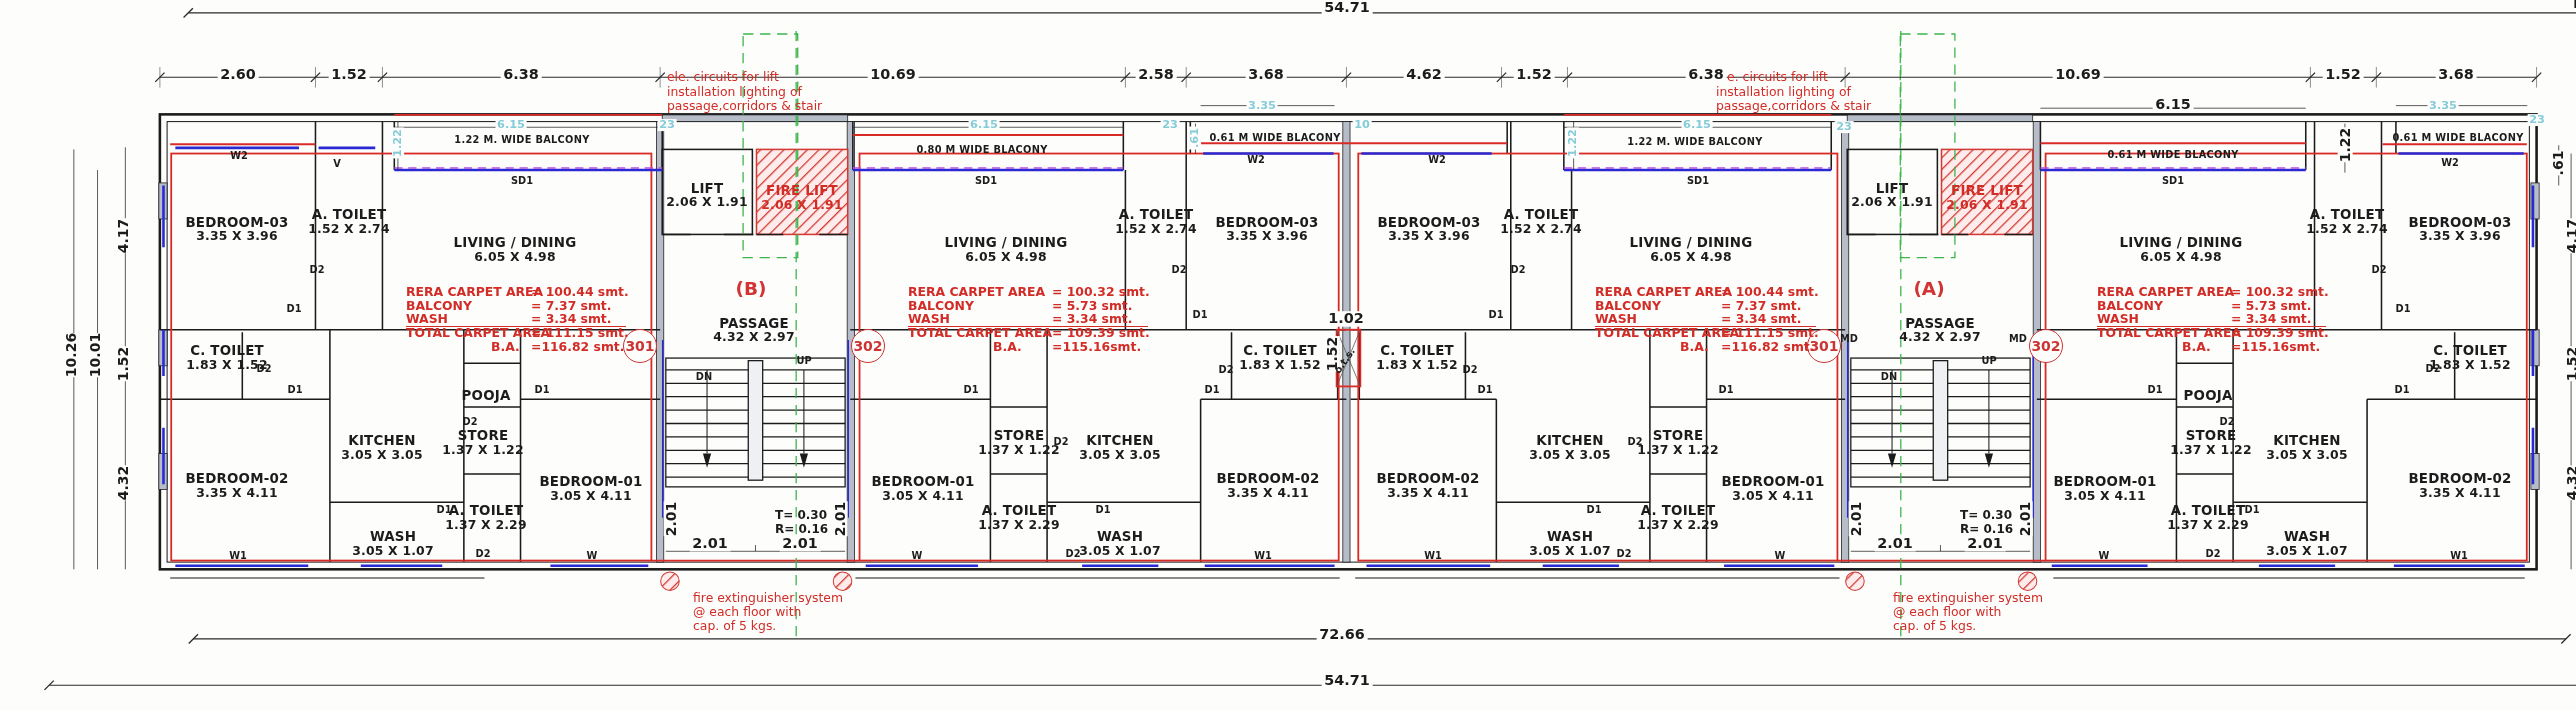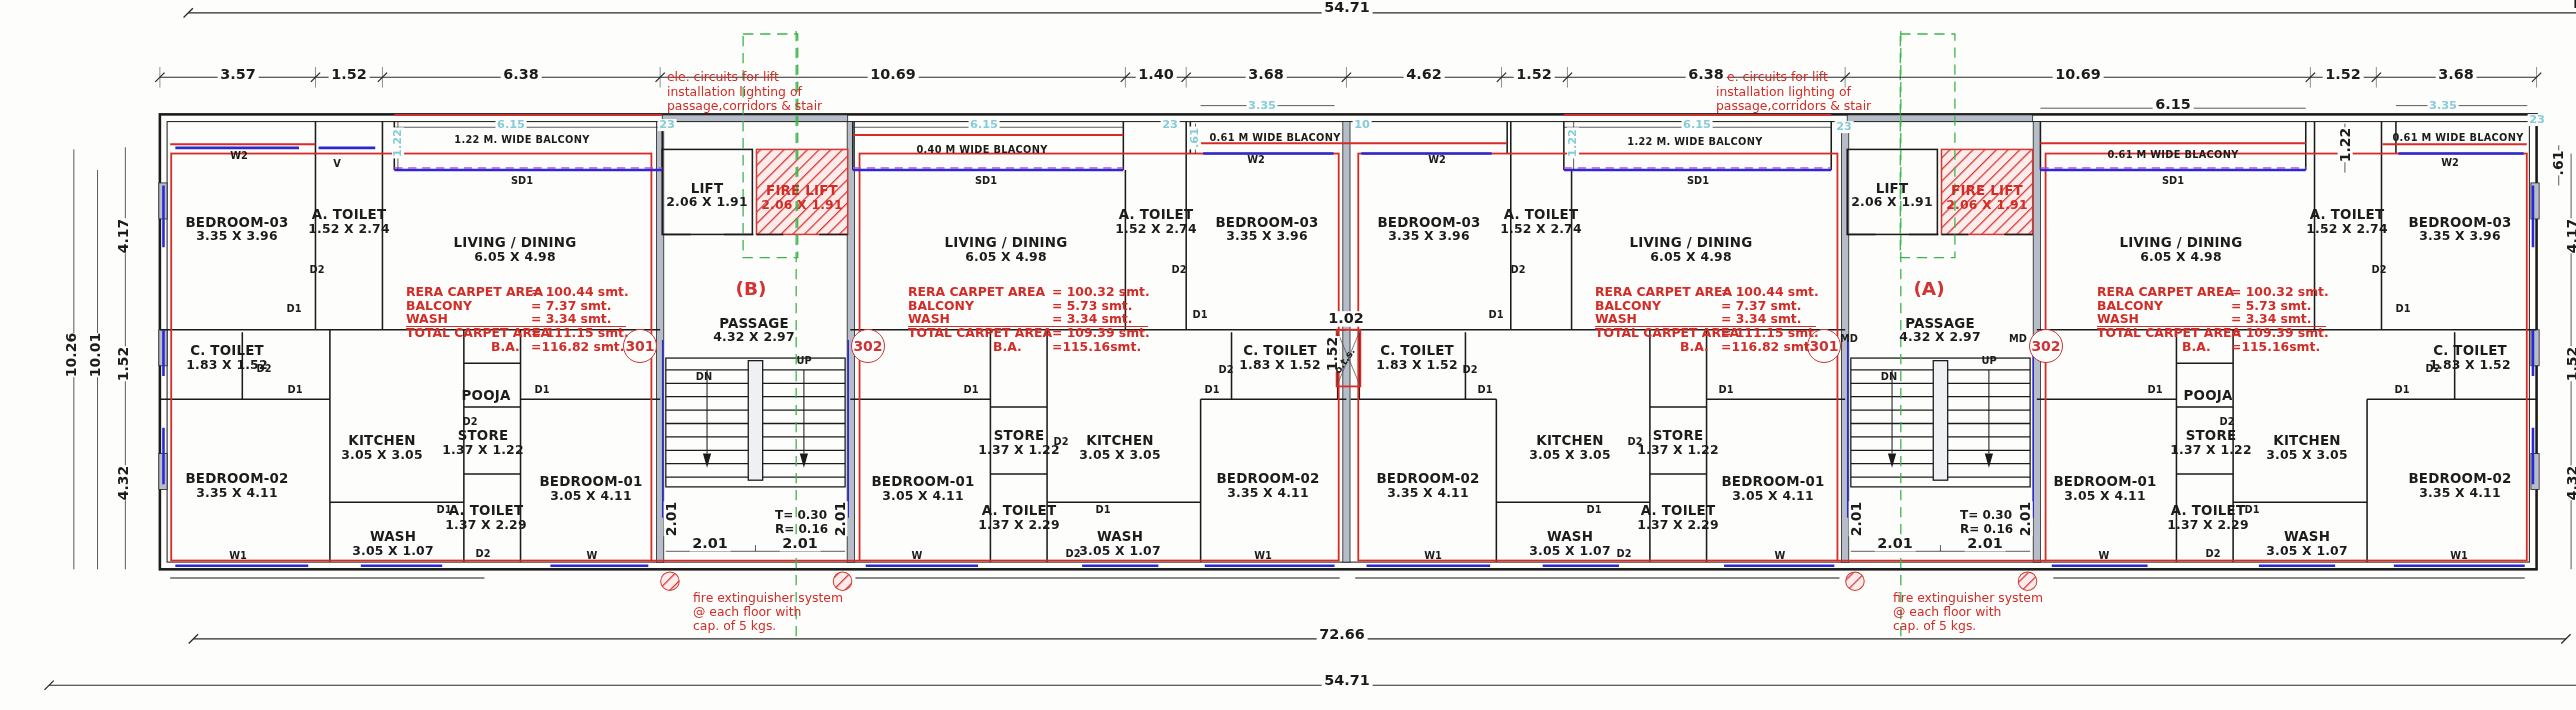--- a/index.html
+++ b/index.html
@@ -311,21 +311,21 @@
       <div class="lbl room" style="left: 2208px; top: 396px;">POOJA</div>
       <div class="lbl room" style="left: 2211px; top: 436px;">STORE</div>
       <div class="lbl rsize" style="left: 2211px; top: 450px;">1.37 X 1.22</div>
       <div class="lbl room" style="left: 2208px; top: 511px;">A. TOILET</div>
       <div class="lbl rsize" style="left: 2208px; top: 525px;">1.37 X 2.29</div>
       <div class="lbl room" style="left: 2307px; top: 537px;">WASH</div>
       <div class="lbl rsize" style="left: 2307px; top: 551px;">3.05 X 1.07</div>
       <div class="lbl room" style="left: 2105px; top: 482px;">BEDROOM-01</div>
       <div class="lbl rsize" style="left: 2105px; top: 496px;">3.05 X 4.11</div>
       <div class="lbl balc" style="left: 522px; top: 140px;">1.22 M. WIDE BALCONY</div>
-      <div class="lbl balc" style="left: 982px; top: 150px;">0.40 M WIDE BLACONY</div>
+      <div class="lbl balc" style="left: 982px; top: 150px;">0.80 M WIDE BLACONY</div>
       <div class="lbl balc" style="left: 1275px; top: 138px;">0.61 M WIDE BLACONY</div>
       <div class="lbl balc" style="left: 1695px; top: 142px;">1.22 M. WIDE BALCONY</div>
       <div class="lbl balc" style="left: 2173px; top: 155px;">0.61 M WIDE BLACONY</div>
       <div class="lbl balc" style="left: 2458px; top: 138px;">0.61 M WIDE BLACONY</div>
       <div class="lbl tag" style="left: 522px; top: 181px;">SD1</div>
       <div class="lbl tag" style="left: 986px; top: 181px;">SD1</div>
       <div class="lbl tag" style="left: 1698px; top: 181px;">SD1</div>
       <div class="lbl tag" style="left: 2173px; top: 181px;">SD1</div>
       <div class="lbl tag" style="left: 239px; top: 156px;">W2</div>
       <div class="lbl tag" style="left: 1256px; top: 160px;">W2</div>
@@ -474,25 +474,25 @@
       <div class="lbl ak" style="left: 2231px; top: 292px;">= 100.32 smt.</div>
       <div class="lbl ak" style="left: 2097px; top: 306px;">BALCONY</div>
       <div class="lbl ak" style="left: 2231px; top: 306px;">= 5.73 smt.</div>
       <div class="lbl ak" style="left: 2097px; top: 319px;">WASH</div>
       <div class="lbl ak" style="left: 2231px; top: 319px;">= 3.34 smt.</div>
       <div class="uline" style="left: 2097px; top: 326px; width: 229px;"></div>
       <div class="lbl ak" style="left: 2097px; top: 333px;">TOTAL CARPET AREA</div>
       <div class="lbl ak" style="left: 2231px; top: 333px;">= 109.39 smt.</div>
       <div class="lbl ak" style="left: 2182px; top: 347px;">B.A.</div>
       <div class="lbl ak" style="left: 2231px; top: 347px;">=115.16smt.</div>
-      <div class="lbl dim" style="left: 238px; top: 75px;">3.57</div>
+      <div class="lbl dim" style="left: 238px; top: 75px;">2.60</div>
       <div class="lbl dim" style="left: 349px; top: 75px;">1.52</div>
       <div class="lbl dim" style="left: 521px; top: 75px;">6.38</div>
       <div class="lbl dim" style="left: 893px; top: 75px;">10.69</div>
-      <div class="lbl dim" style="left: 1156px; top: 75px;">1.40</div>
+      <div class="lbl dim" style="left: 1156px; top: 75px;">2.58</div>
       <div class="lbl dim" style="left: 1266px; top: 75px;">3.68</div>
       <div class="lbl dim" style="left: 1424px; top: 75px;">4.62</div>
       <div class="lbl dim" style="left: 1534px; top: 75px;">1.52</div>
       <div class="lbl dim" style="left: 1706px; top: 75px;">6.38</div>
       <div class="lbl dim" style="left: 2078px; top: 75px;">10.69</div>
       <div class="lbl dim" style="left: 2343px; top: 75px;">1.52</div>
       <div class="lbl dim" style="left: 2456px; top: 75px;">3.68</div>
       <div class="lbl dim" style="left: 1347px; top: 8.2px;">54.71</div>
       <div class="lbl dim" style="left: 1342px; top: 635px;">72.66</div>
       <div class="lbl dim" style="left: 1347px; top: 681px;">54.71</div>

